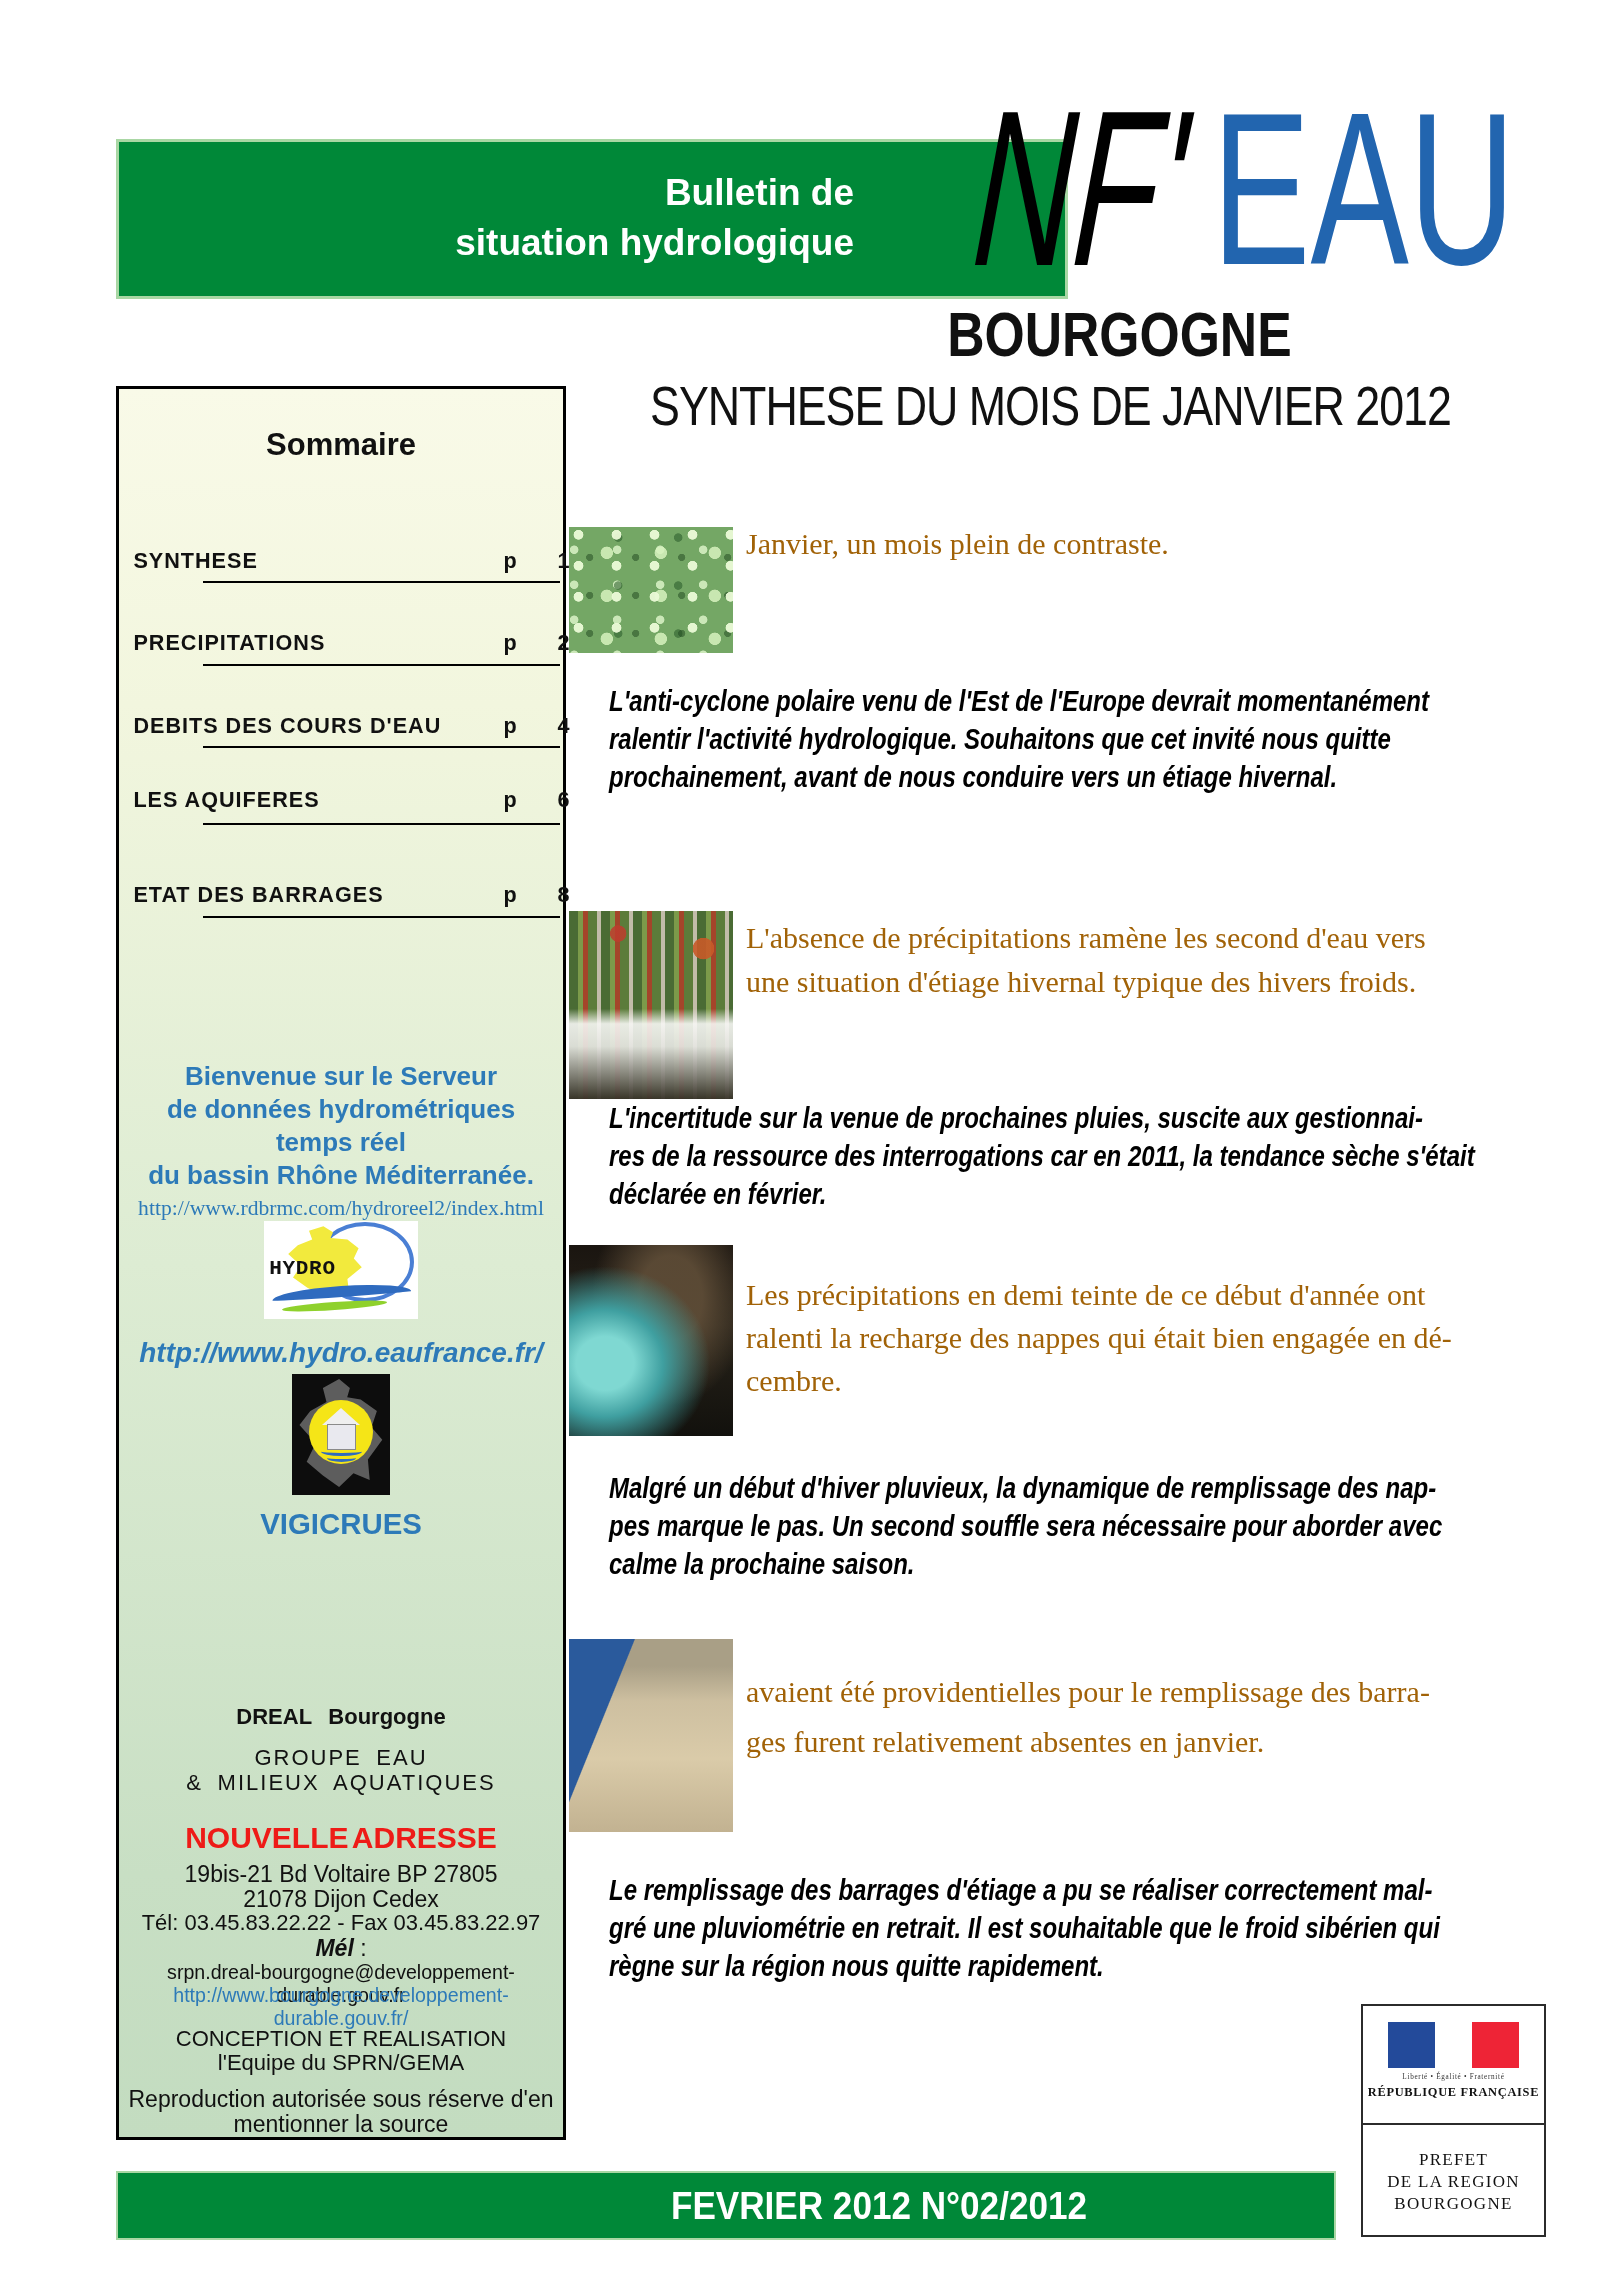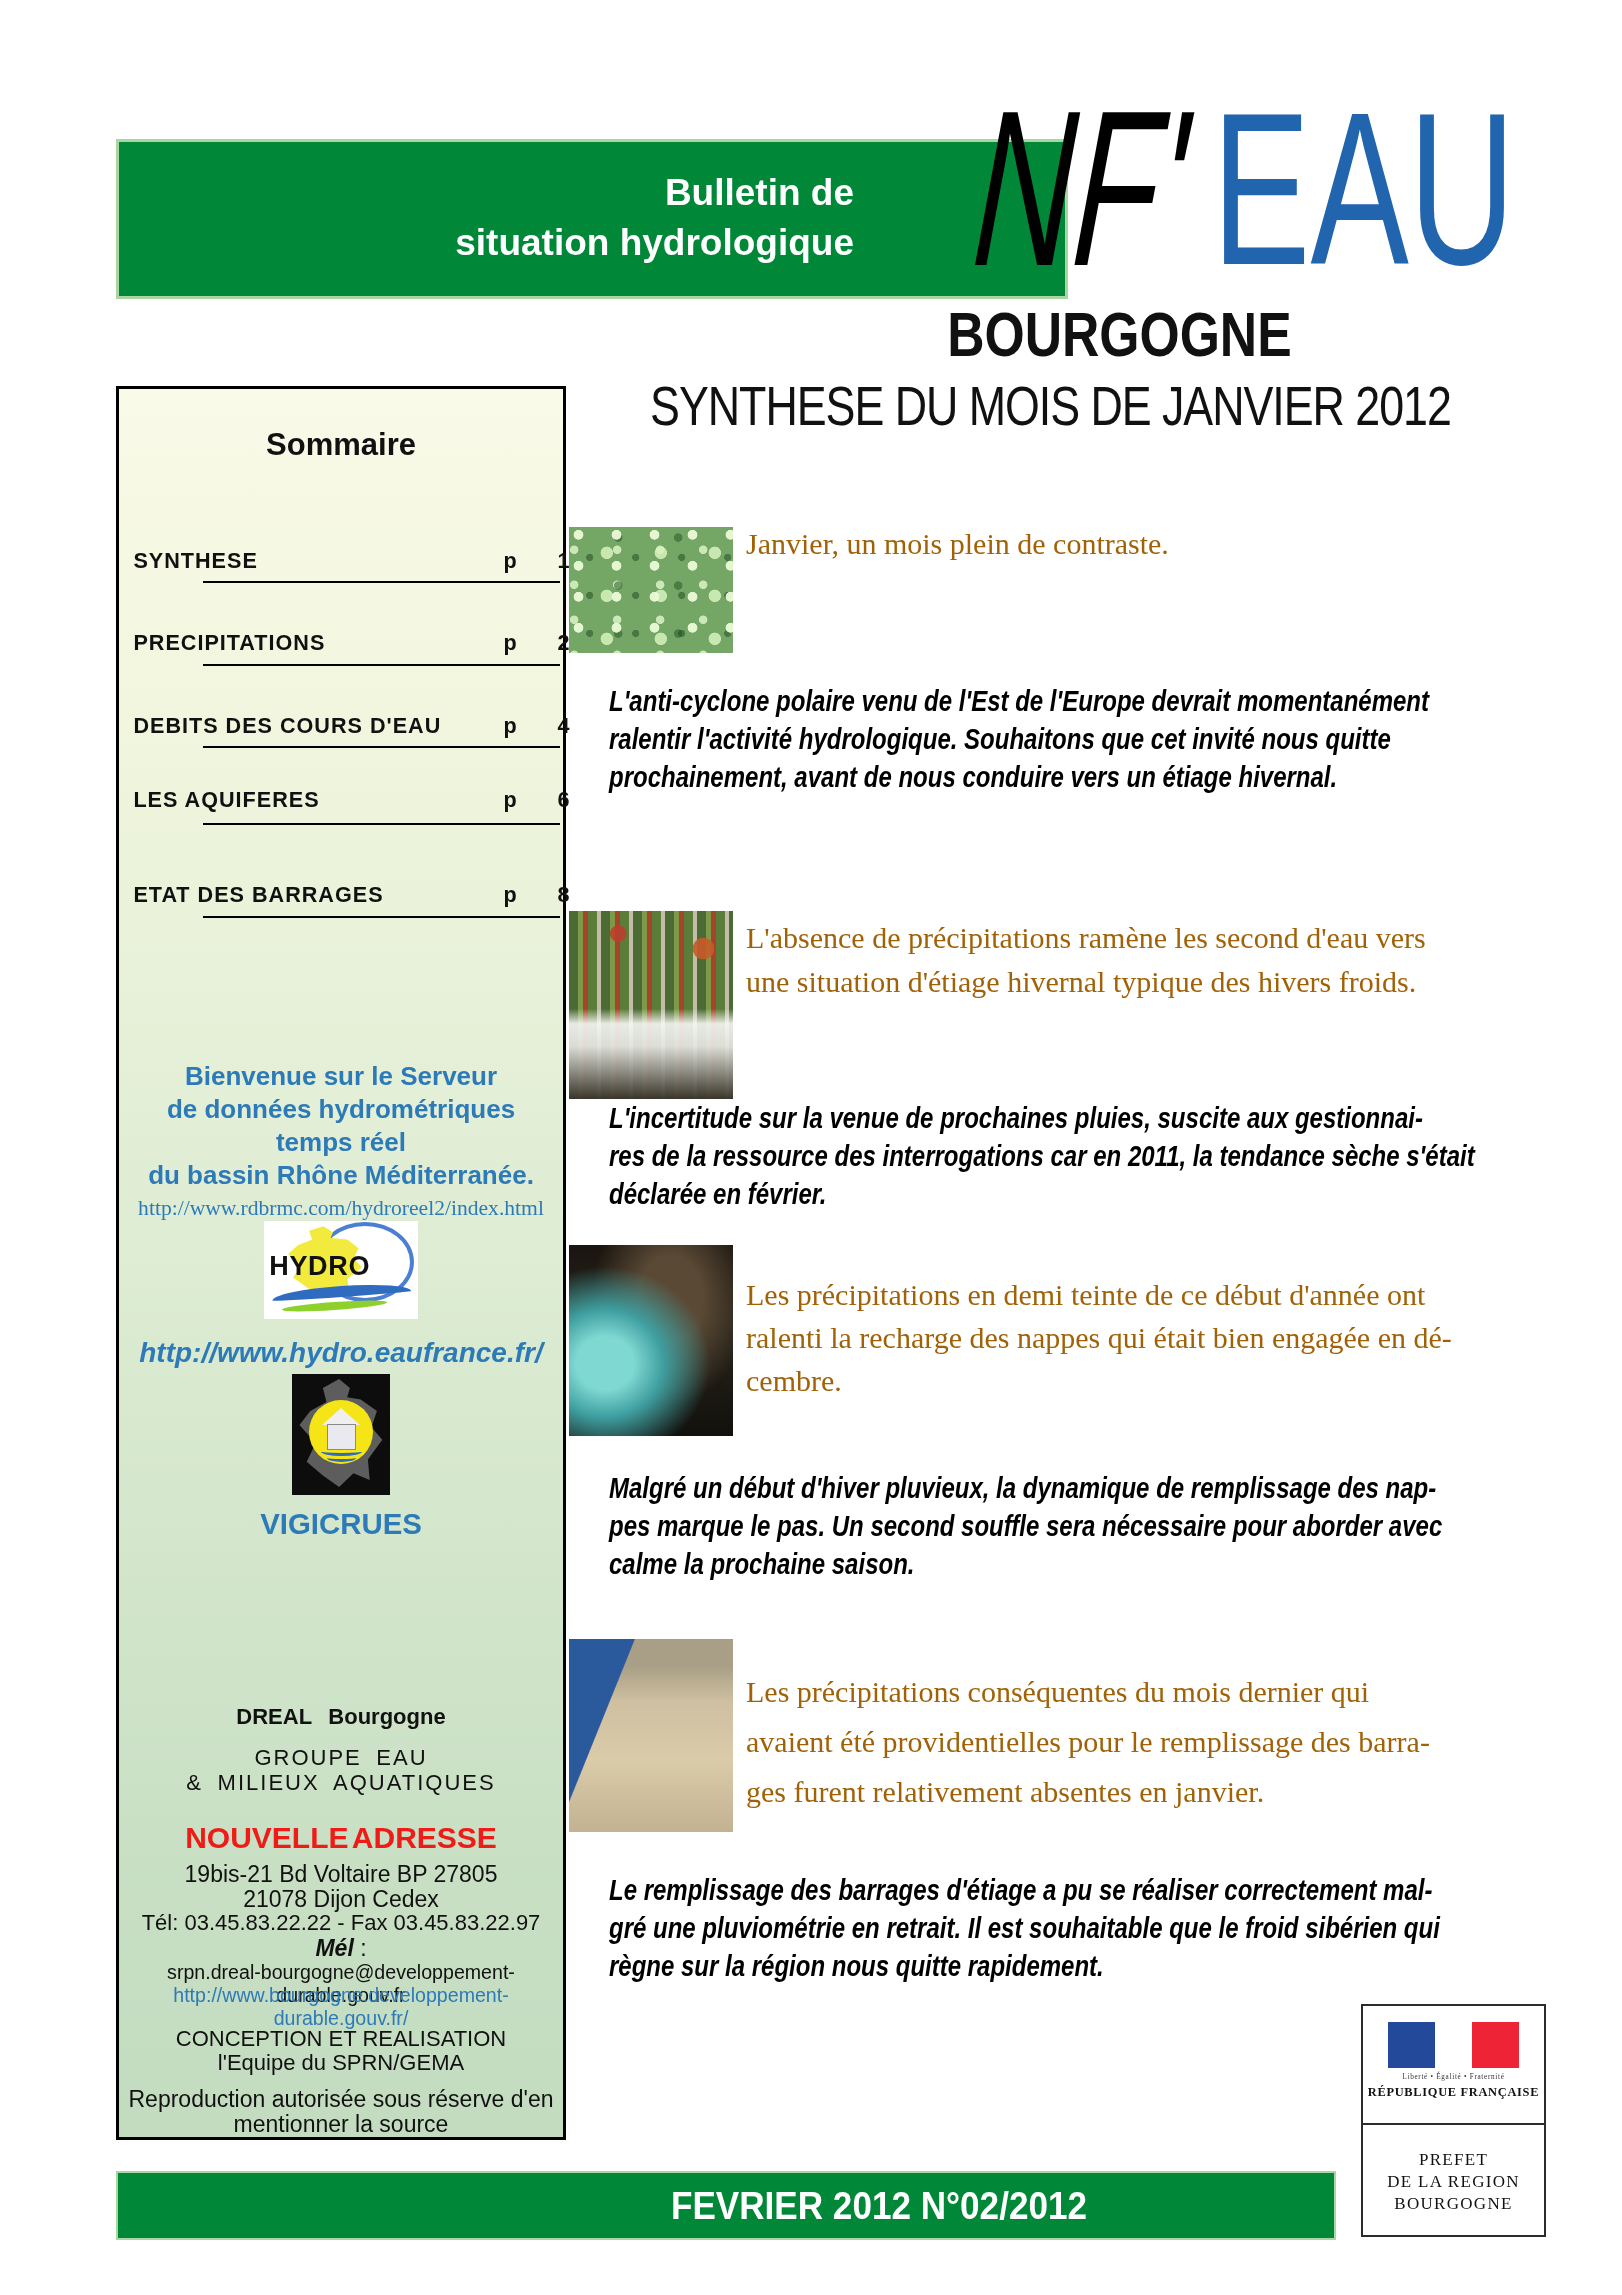--- a/index.html
+++ b/index.html
@@ -51,21 +51,21 @@
   .conception2{top:1661px;text-align:center;font-size:22px;}
   .repro1{top:1697px;text-align:center;font-size:23px;}
   .repro2{top:1722px;text-align:center;font-size:23px;}
 
   
   .hydro-logo{left:145px;top:832px;width:154px;height:98px;background:#fff;}
   .hydro-ring{position:absolute;right:3.9px;top:1.3px;width:98px;height:80px;border:4.6px solid #4a7fd4;
               border-radius:50%;box-sizing:border-box;}
   .hydro-france{position:absolute;left:21px;top:3.9px;width:80px;height:73px;background:#f2ea3d;
               clip-path:polygon(48% 2%,60% 10%,57% 18%,78% 20%,92% 32%,86% 46%,96% 58%,78% 74%,80% 92%,60% 86%,46% 96%,28% 86%,10% 72%,20% 56%,4% 40%,16% 28%,34% 20%,30% 8%);}
-  .hydro-word{position:absolute;left:5.2px;top:30px;font-size:27px;font-weight:bold;color:#111;letter-spacing:0.7px;}
+  .hydro-word{position:absolute;left:5.2px;top:36px;font-size:21px;font-weight:bold;color:#111;letter-spacing:0.7px;font-family:Liberation Mono, monospace;}
   .hydro-wave-blue{position:absolute;left:7.9px;top:65px;width:139px;height:11px;background:#2f6bbf;
               border-radius:50% 50% 50% 50% / 90% 90% 10% 10%;transform:rotate(-4deg);}
   .hydro-wave-green{position:absolute;left:18.3px;top:81px;width:105px;height:7.9px;background:#8fd12c;
               border-radius:50%;transform:rotate(-4deg);}
 
   
   .vigi-logo{left:173px;top:985px;width:98px;height:121px;background:#0d0d0d;}
   .vigi-france{position:absolute;left:3.9px;top:2.6px;width:90px;height:115px;background:#5d5d5d;
               clip-path:polygon(48% 2%,60% 10%,57% 18%,72% 20%,90% 30%,84% 44%,96% 55%,80% 72%,82% 90%,64% 84%,48% 96%,30% 86%,12% 74%,22% 58%,4% 42%,16% 30%,34% 22%,30% 10%);}
   .vigi-circle{position:absolute;left:17px;top:26px;width:64px;height:64px;background:#f5e517;border-radius:50%;}
@@ -258,21 +258,20 @@
     <div class="cap-line">cembre.</div>
   </div>
   <div class="abs para par3">
     <div class="para-line">Malgré un début d'hiver pluvieux, la dynamique de remplissage des nap-</div>
     <div class="para-line">pes marque le pas. Un second souffle sera nécessaire pour aborder avec</div>
     <div class="para-line">calme la prochaine saison.</div>
   </div>
 
   <div class="abs photo photo-dam"></div>
   <div class="abs caption cap4">
-    <div class="cap-line">Les précipitations conséquentes du mois dernier qui</div>
     <div class="cap-line">avaient été providentielles pour le remplissage des barra-</div>
     <div class="cap-line">ges furent relativement absentes en janvier.</div>
   </div>
   <div class="abs para par4">
     <div class="para-line">Le remplissage des barrages d'étiage a pu se réaliser correctement mal-</div>
     <div class="para-line">gré une pluviométrie en retrait. Il est souhaitable que le froid sibérien qui</div>
     <div class="para-line">règne sur la région nous quitte rapidement.</div>
   </div>
 
   <div class="abs footer-bar">

